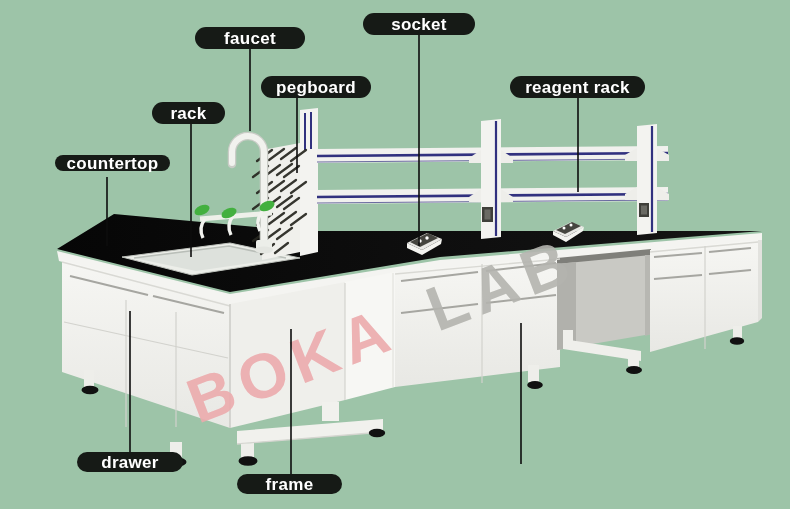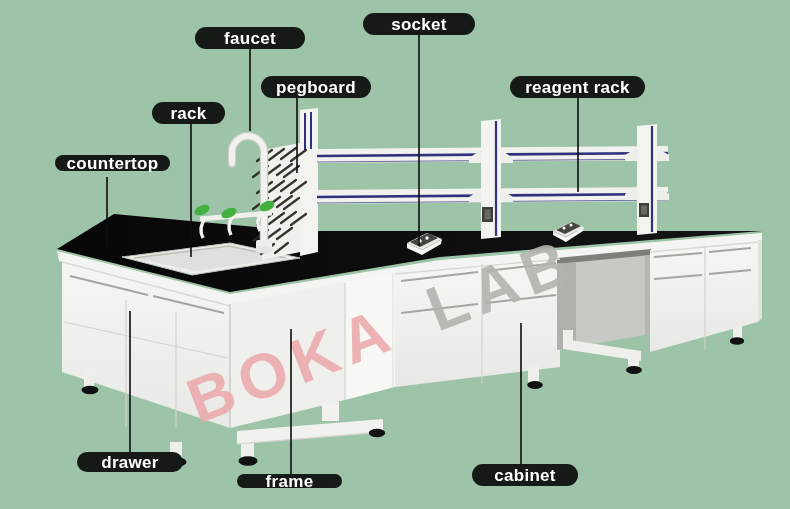--- a/index.html
+++ b/index.html
@@ -235,15 +235,14 @@
     </g>
   </svg>
 
   <div class="pill" style="left:195px;top:27px;width:110px;height:22px;">faucet</div>
   <div class="pill" style="left:363px;top:13px;width:112px;height:22px;">socket</div>
   <div class="pill" style="left:261px;top:76px;width:110px;height:22px;">pegboard</div>
   <div class="pill" style="left:510px;top:76px;width:135px;height:22px;">reagent rack</div>
   <div class="pill" style="left:152px;top:102px;width:73px;height:22px;">rack</div>
   <div class="pill" style="left:55px;top:155px;width:115px;height:16px;">countertop</div>
   <div class="pill" style="left:77px;top:452px;width:106px;height:20px;">drawer</div>
-  <div class="pill" style="left:237px;top:474px;width:105px;height:14px;">frame</div>
-  <div class="pill" style="left:472px;top:464px;width:106px;height:22px;">cabinet</div>
+  <div class="pill" style="left:237px;top:474px;width:105px;height:20px;">frame</div>
 </div>
 
 </body></html>

